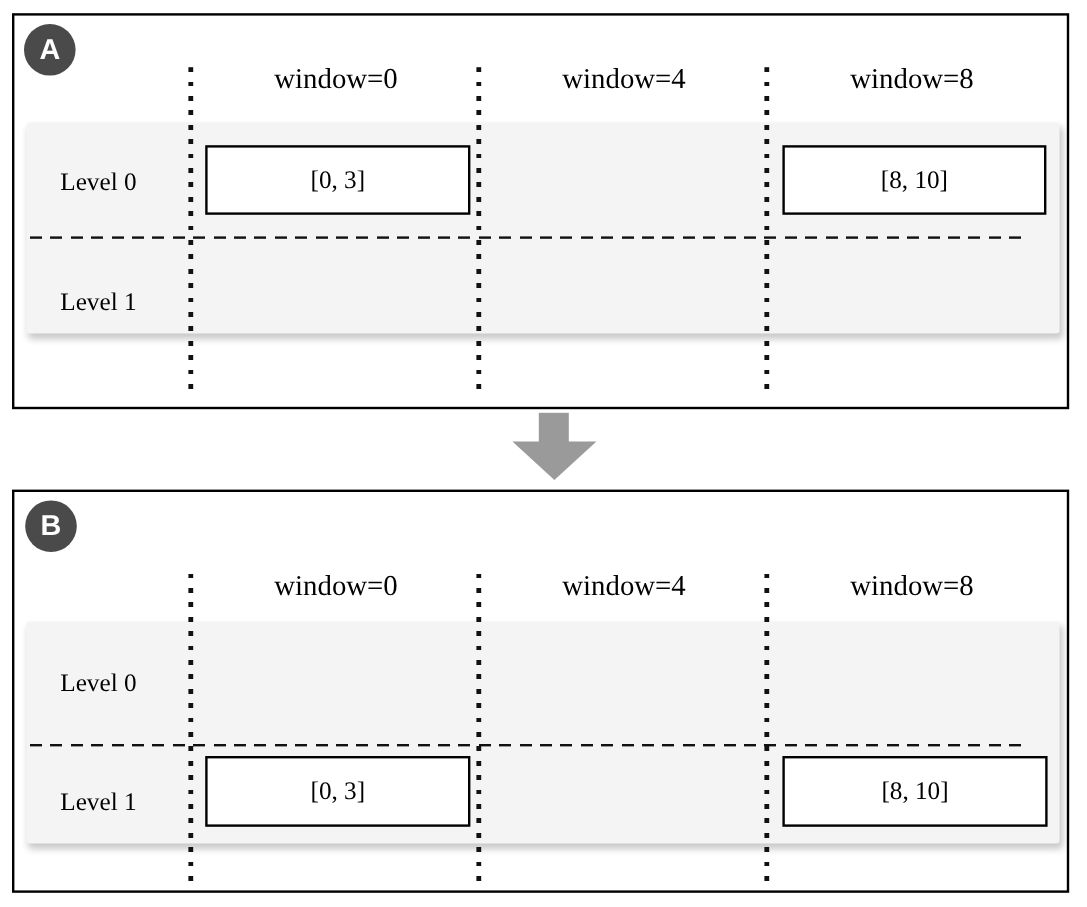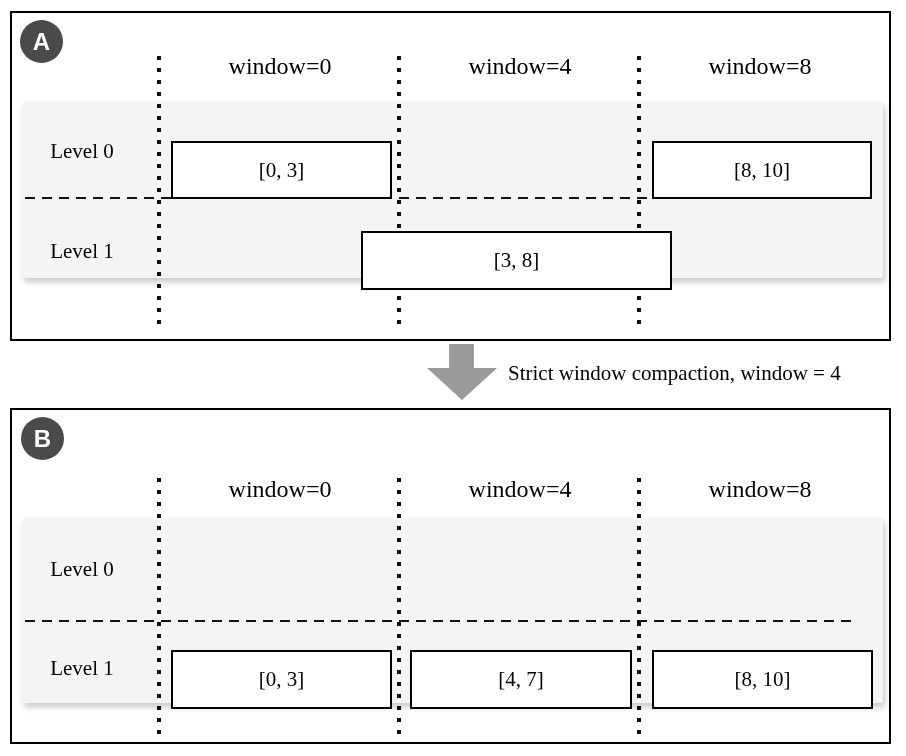--- a/index.html
+++ b/index.html
@@ -33,21 +33,21 @@
   .dashed-h{
     height:2px;
     background:repeating-linear-gradient(to right, var(--line) 0 10px, transparent 10px 17px);
   }
   .row-label{
     width:112px; text-align:center; font-size:21px; line-height:26px; white-space:nowrap;
   }
   .ibox{
     box-sizing:border-box; background:var(--box-bg); border:2px solid var(--box-border);
     display:flex; align-items:center; justify-content:center;
-    font-size:21px; white-space:nowrap;margin-top:20px;
+    font-size:21px; white-space:nowrap;
   }
   .arrow-stem{ background:var(--arrow); }
   .arrow-head{
     width:0; height:0;
     border-left:35px solid transparent; border-right:35px solid transparent;
     border-top:32px solid var(--arrow);
   }
   .transition-label{ font-size:21px; line-height:26px; white-space:nowrap; }
 </style>
 </head>
@@ -76,29 +76,25 @@
 
     <div class="abs row-label" style="left:26px; top:138px;">Level 0</div>
     <div class="abs row-label" style="left:26px; top:238px;">Level 1</div>
 
     <div class="abs ibox" style="left:171px; top:121px; width:221px; height:58px;">
       <span>[0, 3]</span>
     </div>
     <div class="abs ibox" style="left:652px; top:121px; width:220px; height:58px;">
       <span>[8, 10]</span>
     </div>
-    <div class="abs ibox" style="left:361px; top:211px; width:311px; height:59px;">
-      <span>[3, 8]</span>
-    </div>
   </section>
 
   <section class="abs" style="inset:0;">
     <div class="abs arrow-stem" style="left:449px; top:344px; width:25px; height:25px;"></div>
     <div class="abs arrow-head" style="left:427px; top:368px;"></div>
-    <div class="abs transition-label" style="left:508px; top:360px;">Strict window compaction, window = 4</div>
   </section>
 
   <section class="abs" style="inset:0;">
     <div class="abs panel-frame" style="left:10px; top:408px; width:881px; height:336px;"></div>
 
     <div class="abs badge" style="left:21px; top:417px;">
       <span>B</span>
     </div>
 
     <div class="abs band" style="left:22px; top:518px; width:861px; height:185px;"></div>
@@ -112,21 +108,18 @@
     <div class="abs col-header" style="left:160px; top:476px;">window=0</div>
     <div class="abs col-header" style="left:400px; top:476px;">window=4</div>
     <div class="abs col-header" style="left:640px; top:476px;">window=8</div>
 
     <div class="abs row-label" style="left:26px; top:556px;">Level 0</div>
     <div class="abs row-label" style="left:26px; top:655px;">Level 1</div>
 
     <div class="abs ibox" style="left:171px; top:630px; width:221px; height:59px;">
       <span>[0, 3]</span>
     </div>
-    <div class="abs ibox" style="left:410px; top:630px; width:222px; height:59px;">
-      <span>[4, 7]</span>
-    </div>
     <div class="abs ibox" style="left:652px; top:630px; width:221px; height:59px;">
       <span>[8, 10]</span>
     </div>
   </section>
 
 </div>
 
 </body></html>

